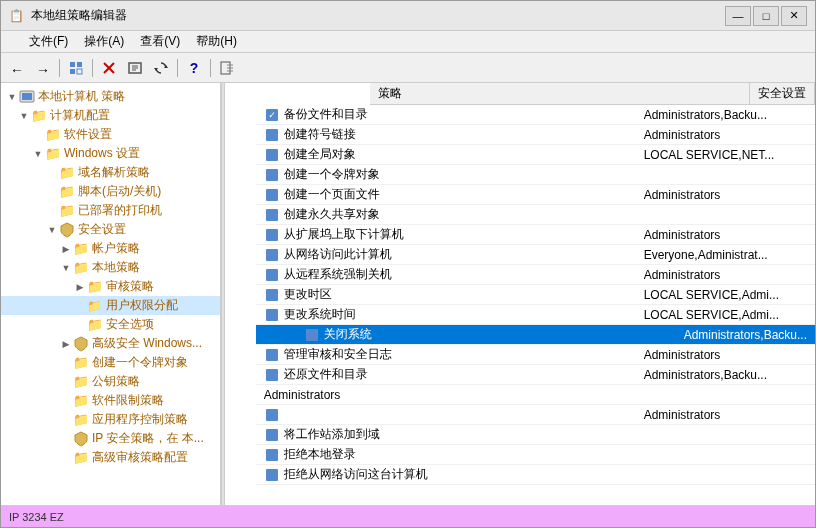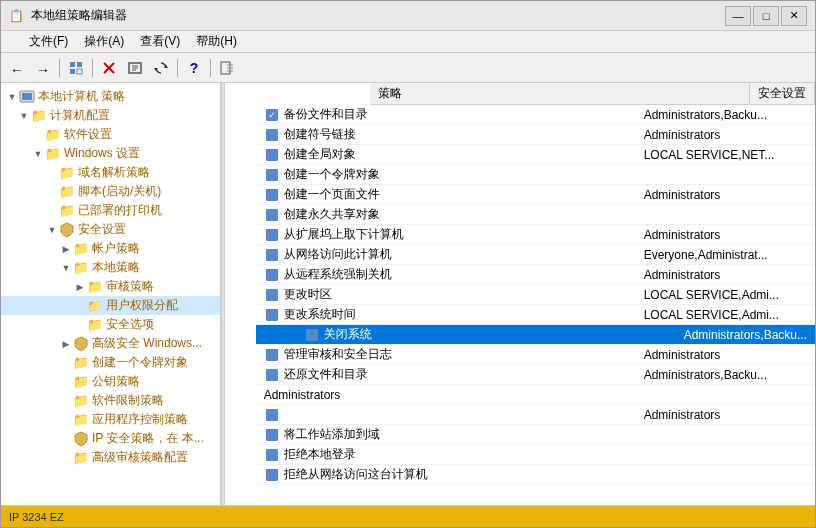--- a/index.html
+++ b/index.html
@@ -211,21 +211,21 @@
       margin-right: 4px;
       display: inline-flex;
       align-items: center;
       justify-content: center;
       flex-shrink: 0;
       font-size: 12px;
       color: #5588cc;
     }
     .status-bar {
       height: 22px;
-      background: #eab308;
+      background: #f0abfc;
       border-top: 1px solid #ccc;
       display: flex;
       align-items: center;
       padding: 0 8px;
       font-size: 11px;
       color: #333;
     }
     
     ::-webkit-scrollbar { width: 14px; height: 14px; }
     ::-webkit-scrollbar-track { background: #f0f0f0; }

